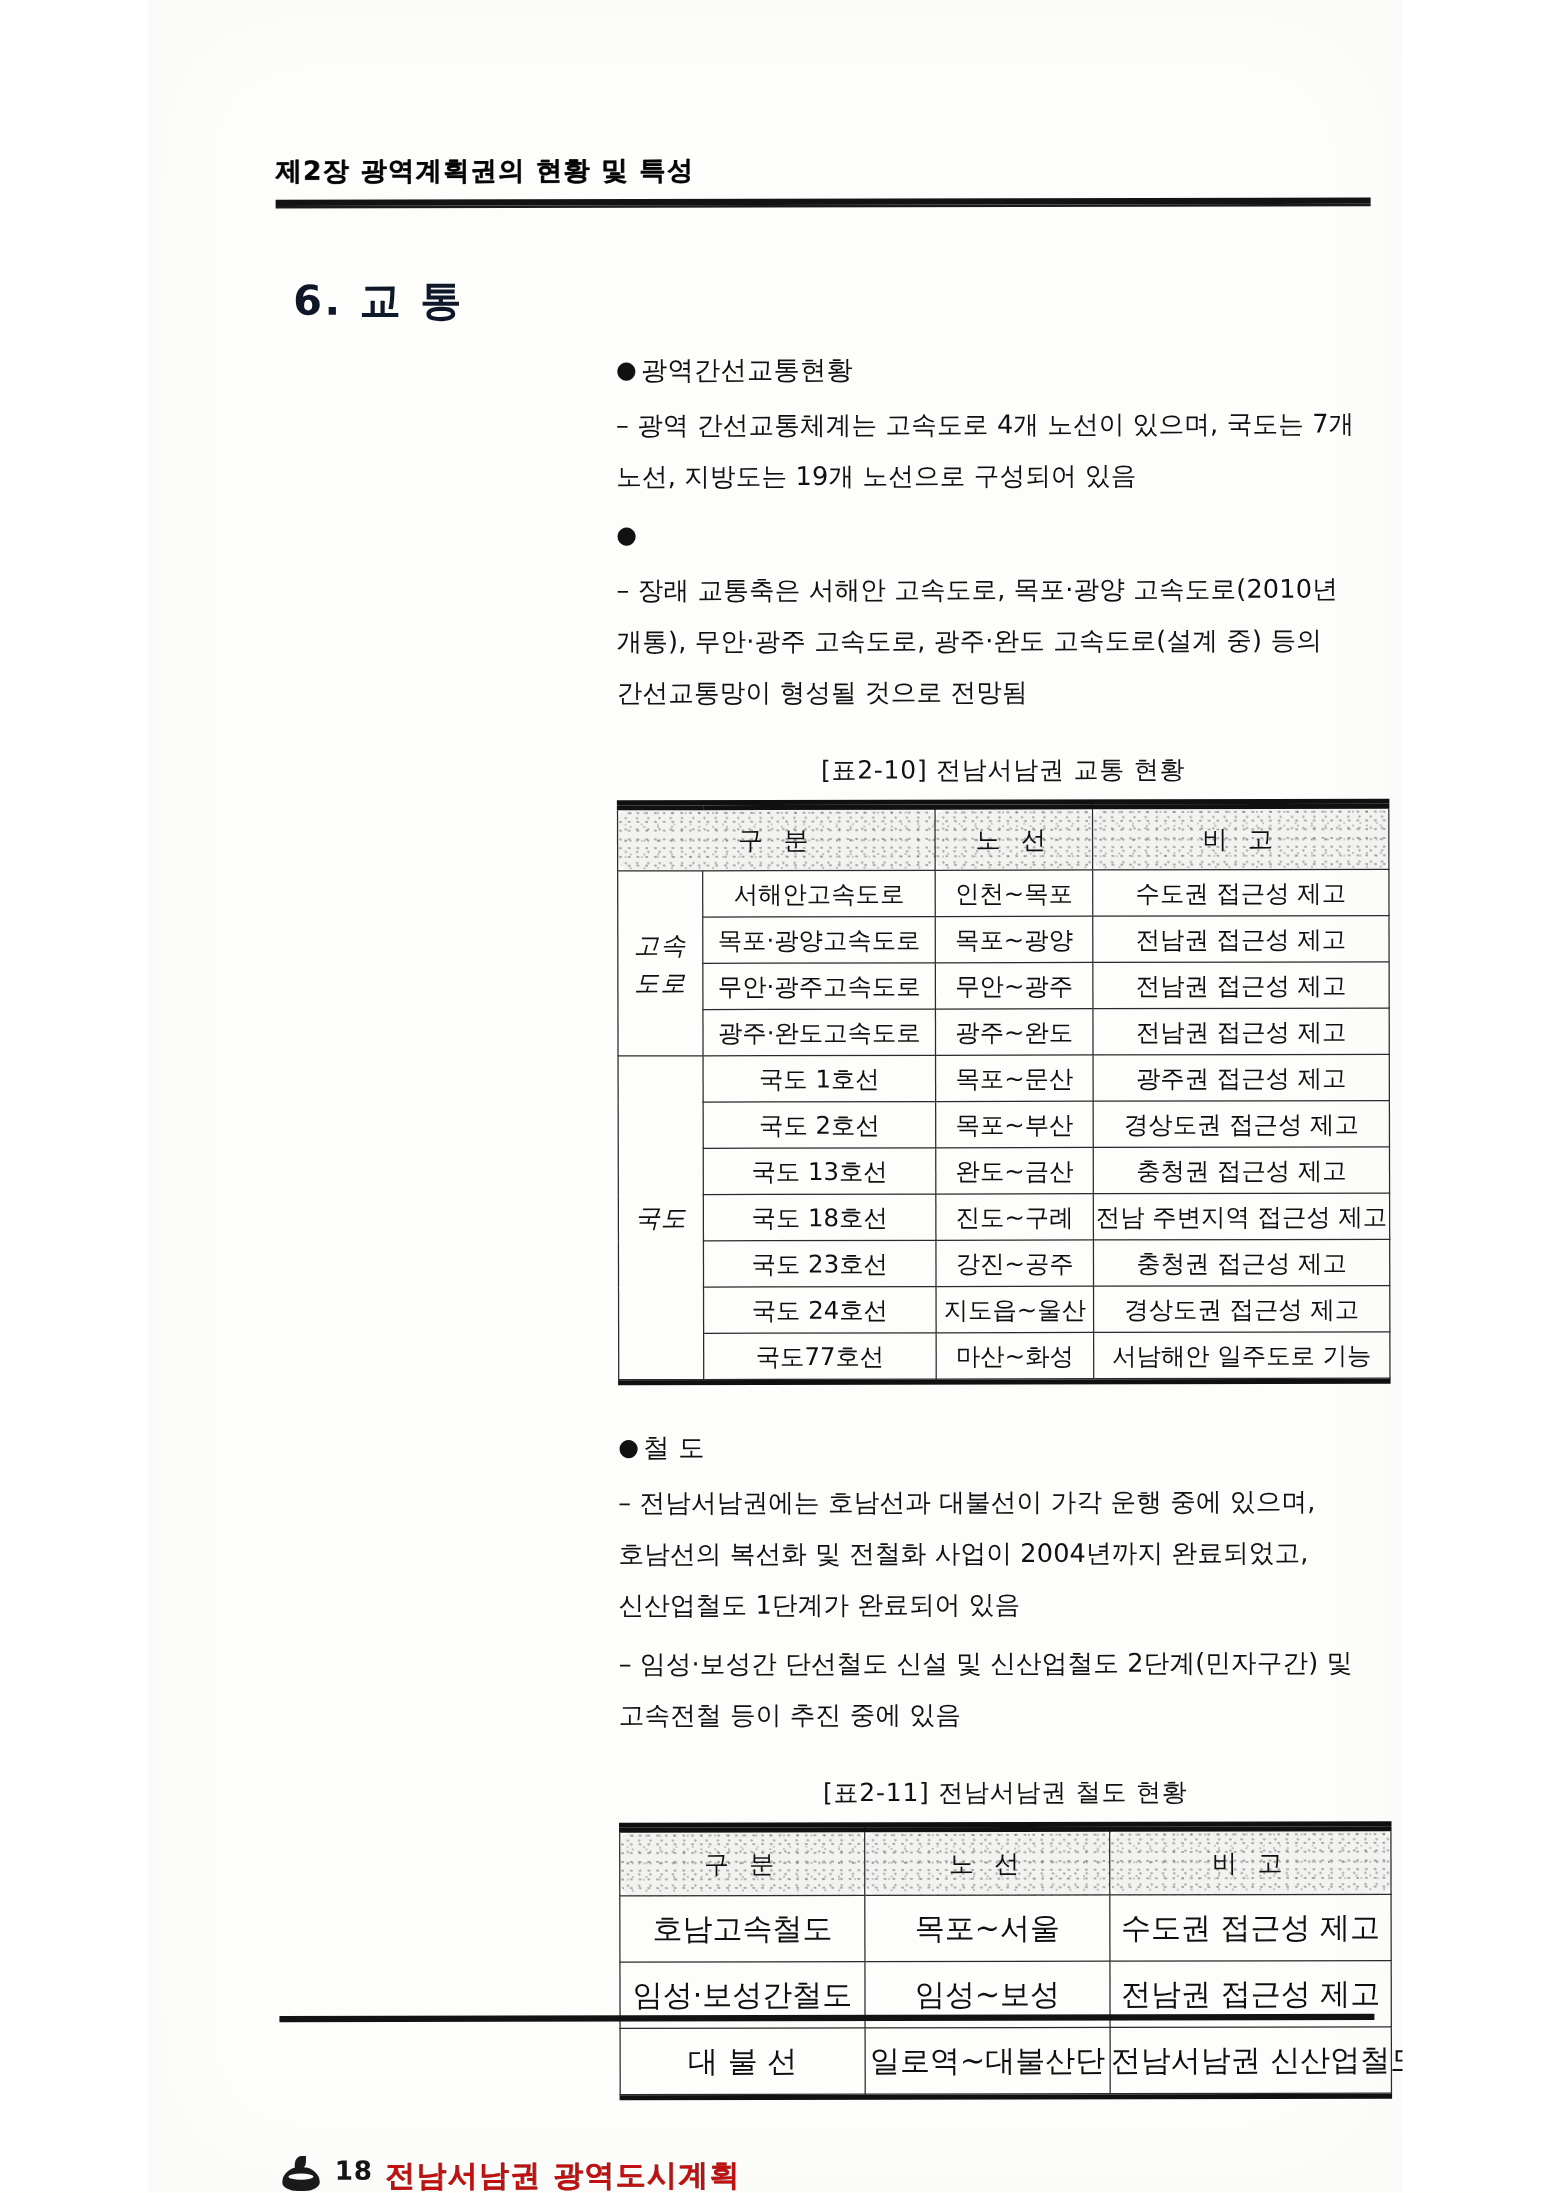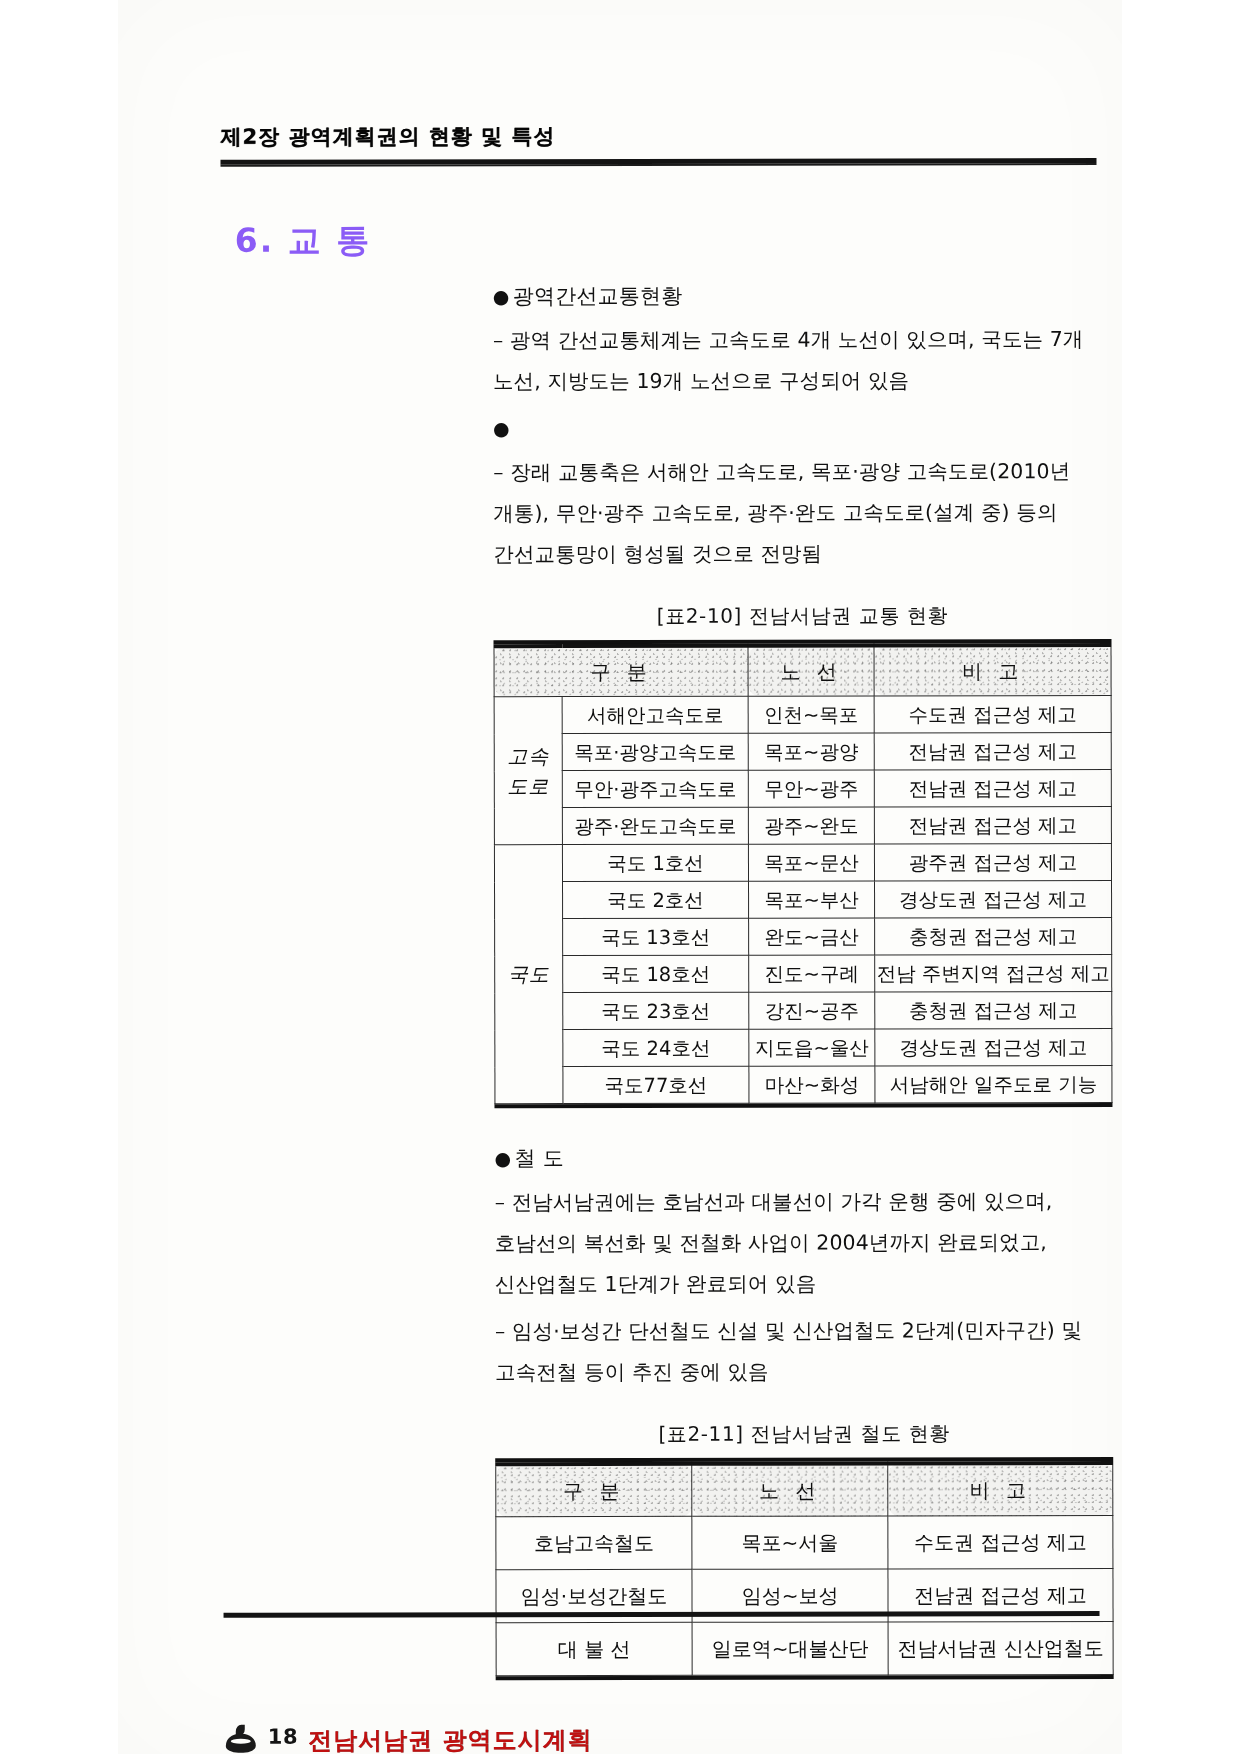--- a/index.html
+++ b/index.html
@@ -58,21 +58,21 @@
   }
 
   
   .section-heading {
     position: absolute;
     left: 118px;
     top: 218px;
     font-size: 33px;
     font-weight: 700;
     letter-spacing: 2px;
-    color: #8b5cf6;
+    color: #0f172a;
   }
 
   
   .body-col {
     position: absolute;
     left: 376px;
     top: 276px;
     width: 618px;
   }
   .blk { margin-bottom: 2px; }
@@ -159,21 +159,21 @@
     background: #101010;
     margin-bottom: 0;
   }
   .tbl-bot-rule {
     height: 4px;
     background: #101010;
     margin-top: 0;
   }
 
   
-  table.rail-table tbody td { height: 52px; font-size: 20px; }
+  table.rail-table tbody td { height: 52px; font-size: 24px; }
   table.rail-table thead th { height: 50px; }
 
   
   .footer-rule {
     position: absolute;
     left: 104px;
     top: 1612px;
     width: 876px;
     height: 5px;
     background: #131313;

